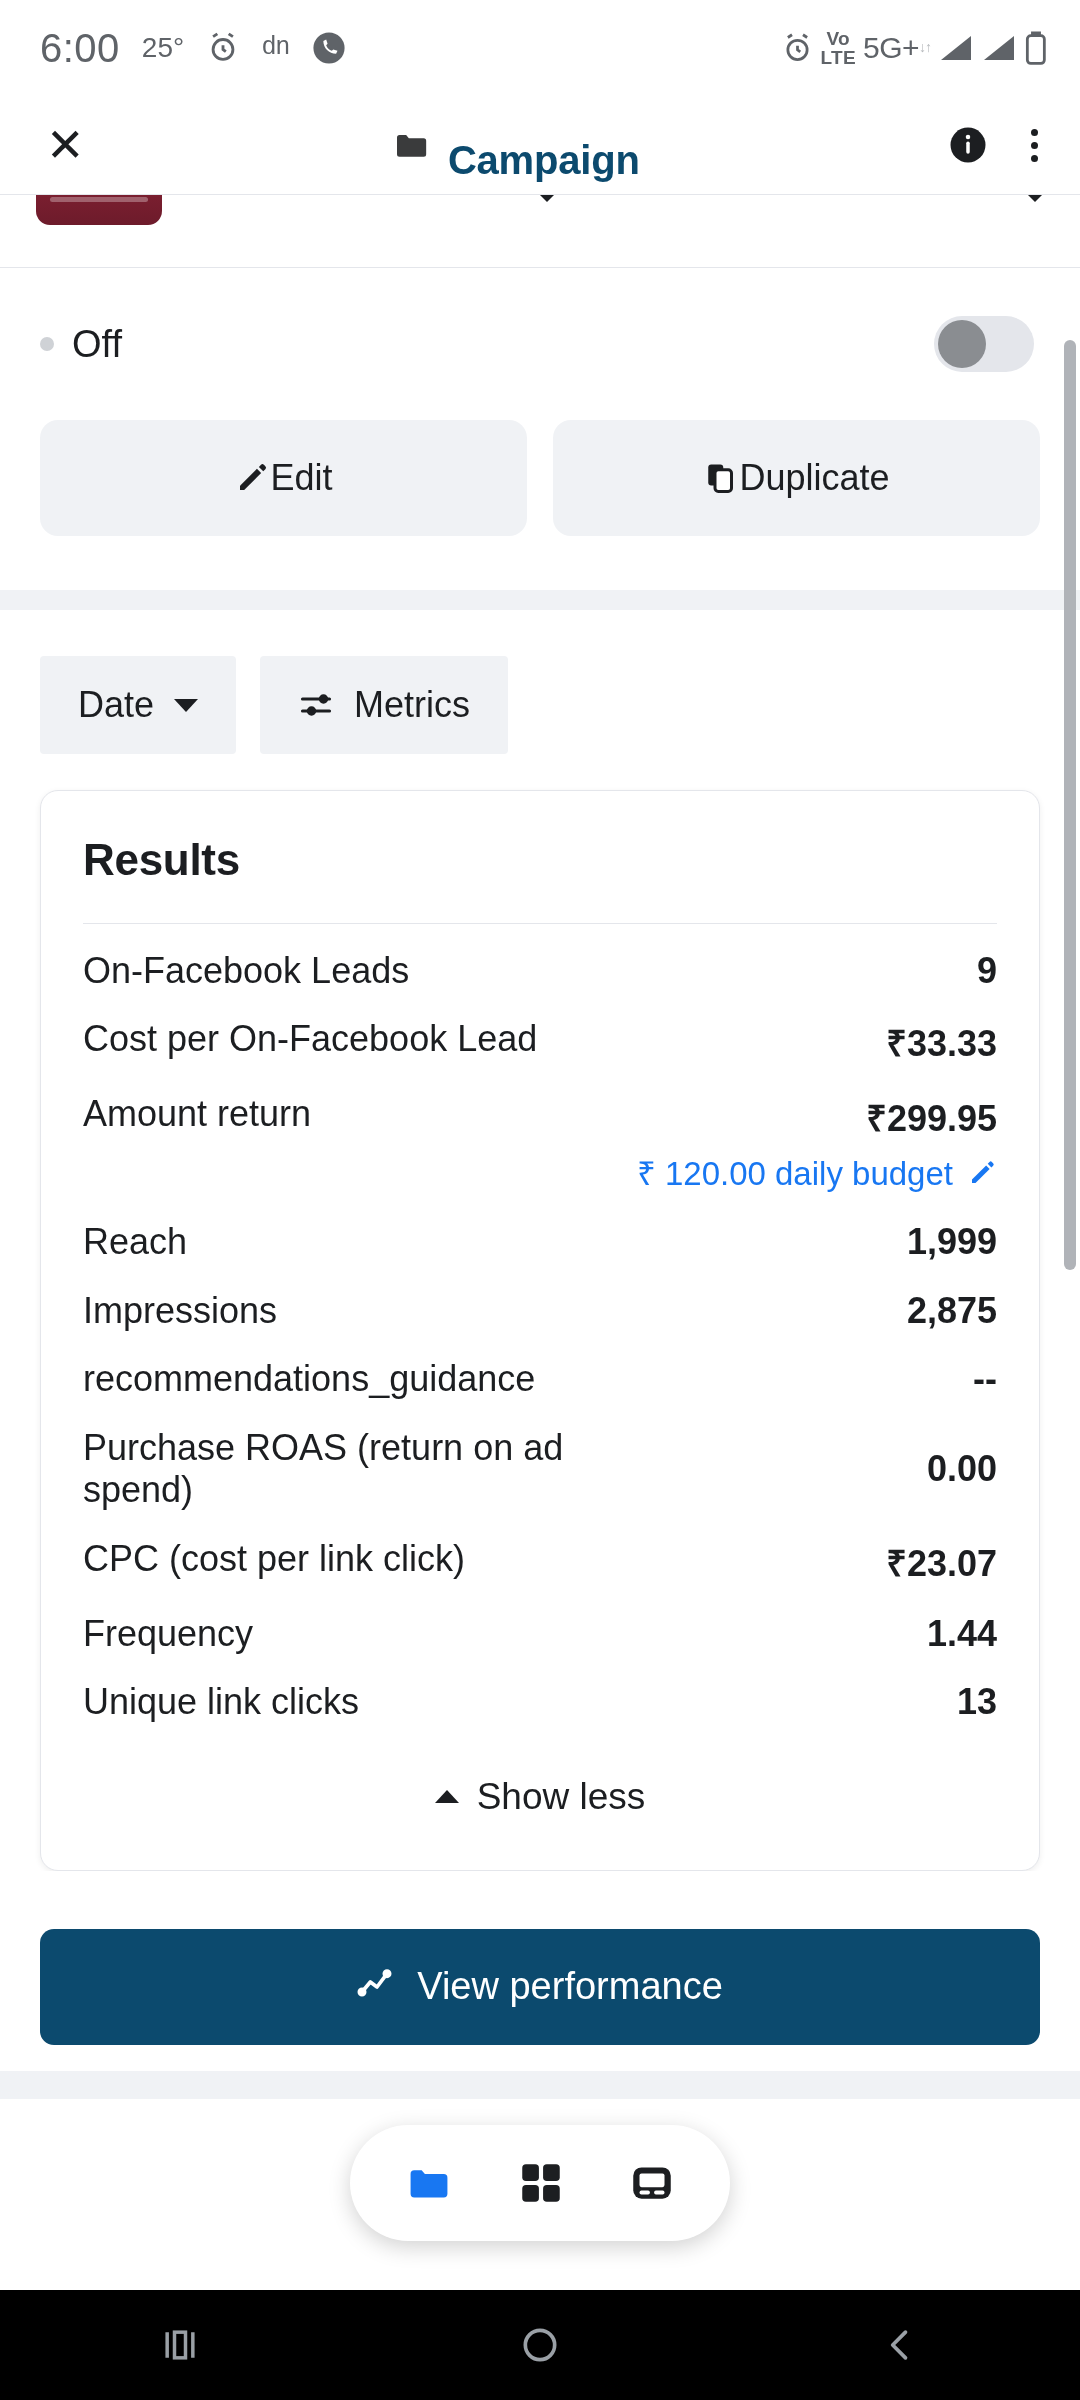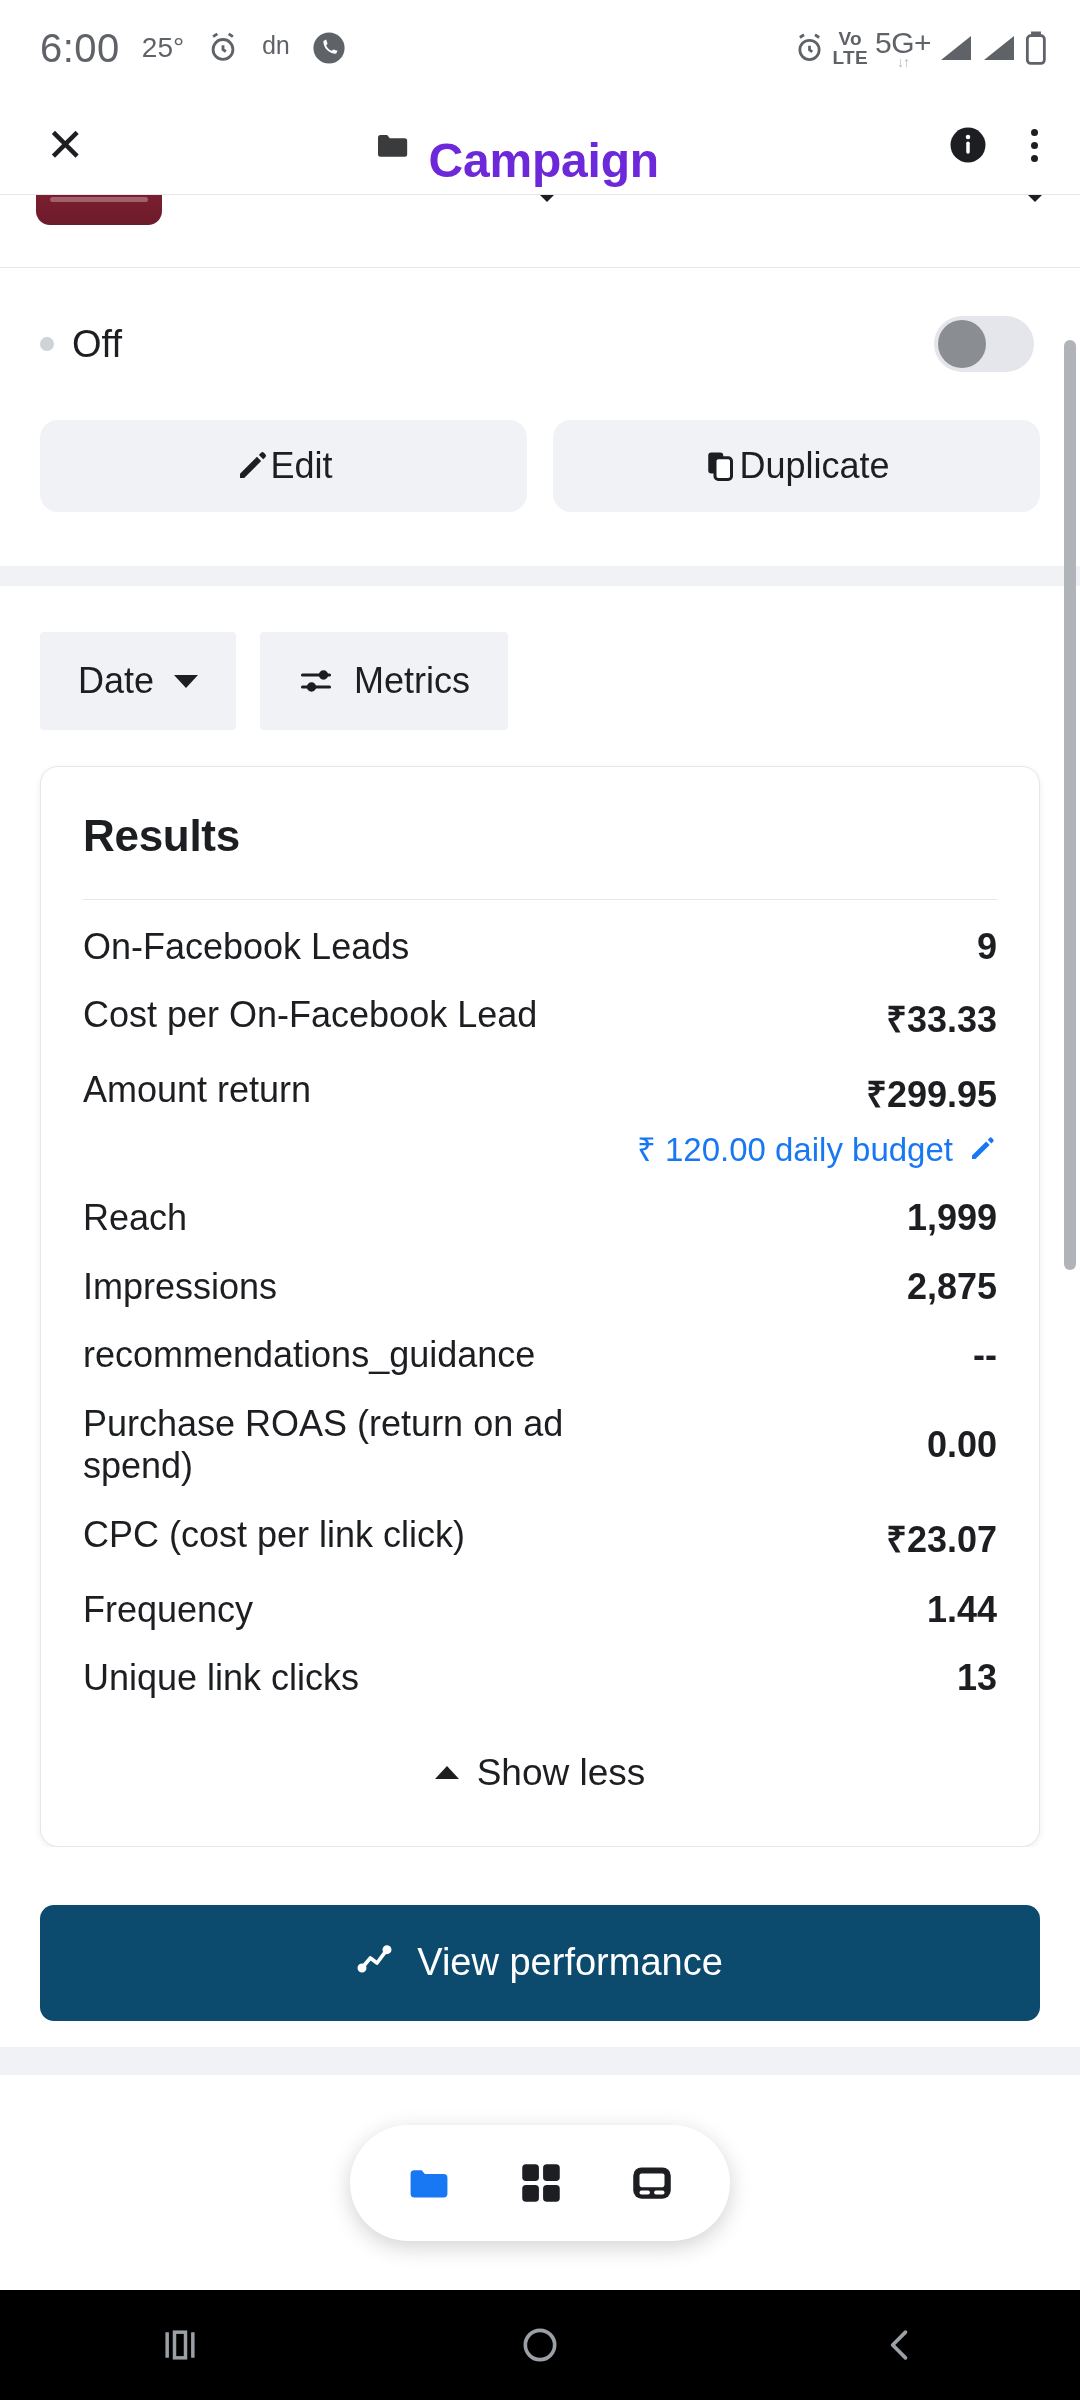--- a/index.html
+++ b/index.html
@@ -20,36 +20,36 @@
     color:#5f6368;
   }
   .sb-left { display:flex; align-items:center; gap:22px; }
   .sb-right { display:flex; align-items:center; gap:7px; }
   .sb-clock { font-size:40px; letter-spacing:.5px; color:#5f6368; }
   .sb-temp { font-size:28px; color:#5f6368; }
   .sb-up { font-size:25px; color:#5f6368; transform:rotate(180deg); display:inline-block; }
   .ico { display:inline-block; line-height:0; }
   .volte { display:flex; flex-direction:column; align-items:center; justify-content:center; line-height:1; }
   .volte span { font-size:19px; font-weight:700; letter-spacing:.3px; color:#5f6368; }
-  .fiveg { display:flex; flex-direction:column; align-items:center; line-height:1; }
+  .fiveg { display:flex; flex-direction:row; align-items:center; line-height:1; }
   .fiveg .lbl { font-size:30px; font-weight:500; color:#5f6368; letter-spacing:-.5px; }
   .fiveg .arrows { font-size:14px; color:#b7babd; letter-spacing:-1px; margin-top:-3px; }
 
   
   .appbar {
     height:98px;
     display:flex; align-items:center;
     padding:0 42px 0 46px;
     background:#fff;
   }
   .appbar .title-wrap {
     flex:1; display:flex; align-items:center; justify-content:center; gap:16px;
   }
   .appbar .title {
-    font-size:48px; font-weight:700; color:#6d28d9; letter-spacing:-.2px;margin-top:31px;
+    font-size:40px; font-weight:700; color:#0c4a6e; letter-spacing:-.2px;margin-top:31px;
   }
   .appbar-right { display:flex; align-items:center; gap:42px; }
   .close-x { font-size:46px; font-weight:300; color:#1c1e21; line-height:1; }
   .dots { display:flex; flex-direction:column; gap:6px; align-items:center; }
   .dots i { width:7px; height:7px; border-radius:50%; background:#1c1e21; display:block; }
 
   
   .scrollarea { position:relative; }
   .divider-line { height:1px; background:#e4e6eb; }
   .partial-row {
@@ -77,21 +77,21 @@
   }
   .status-left { display:flex; align-items:center; gap:18px; flex:1; }
   .status-dot { width:14px; height:14px; border-radius:50%; background:#cfd2d6; }
   .status-text { font-size:38px; color:#1c1e21; }
   .switch { width:100px; height:56px; border-radius:28px; background:#e4e6eb; position:relative; }
   .switch i { position:absolute; left:4px; top:4px; width:48px; height:48px; border-radius:50%; background:#8a8d91; display:block; }
 
   
   .actions { display:flex; gap:26px; padding:0 40px 54px; background:#fff; }
   .action-btn {
-    flex:1; height:92px; border-radius:18px; background:#f0f2f5;
+    flex:1; height:116px; border-radius:18px; background:#f0f2f5;
     display:flex; align-items:center; justify-content:center; 
     font-size:36px; color:#1c1e21;
   }
   .gap-strip { height:20px; background:#f0f2f5; }
 
   
   .chips { display:flex; gap:24px; padding:46px 40px 36px; background:#fff; }
   .chip {
     height:98px; border-radius:4px; background:#f0f2f5;
     display:flex; align-items:center; gap:20px;

